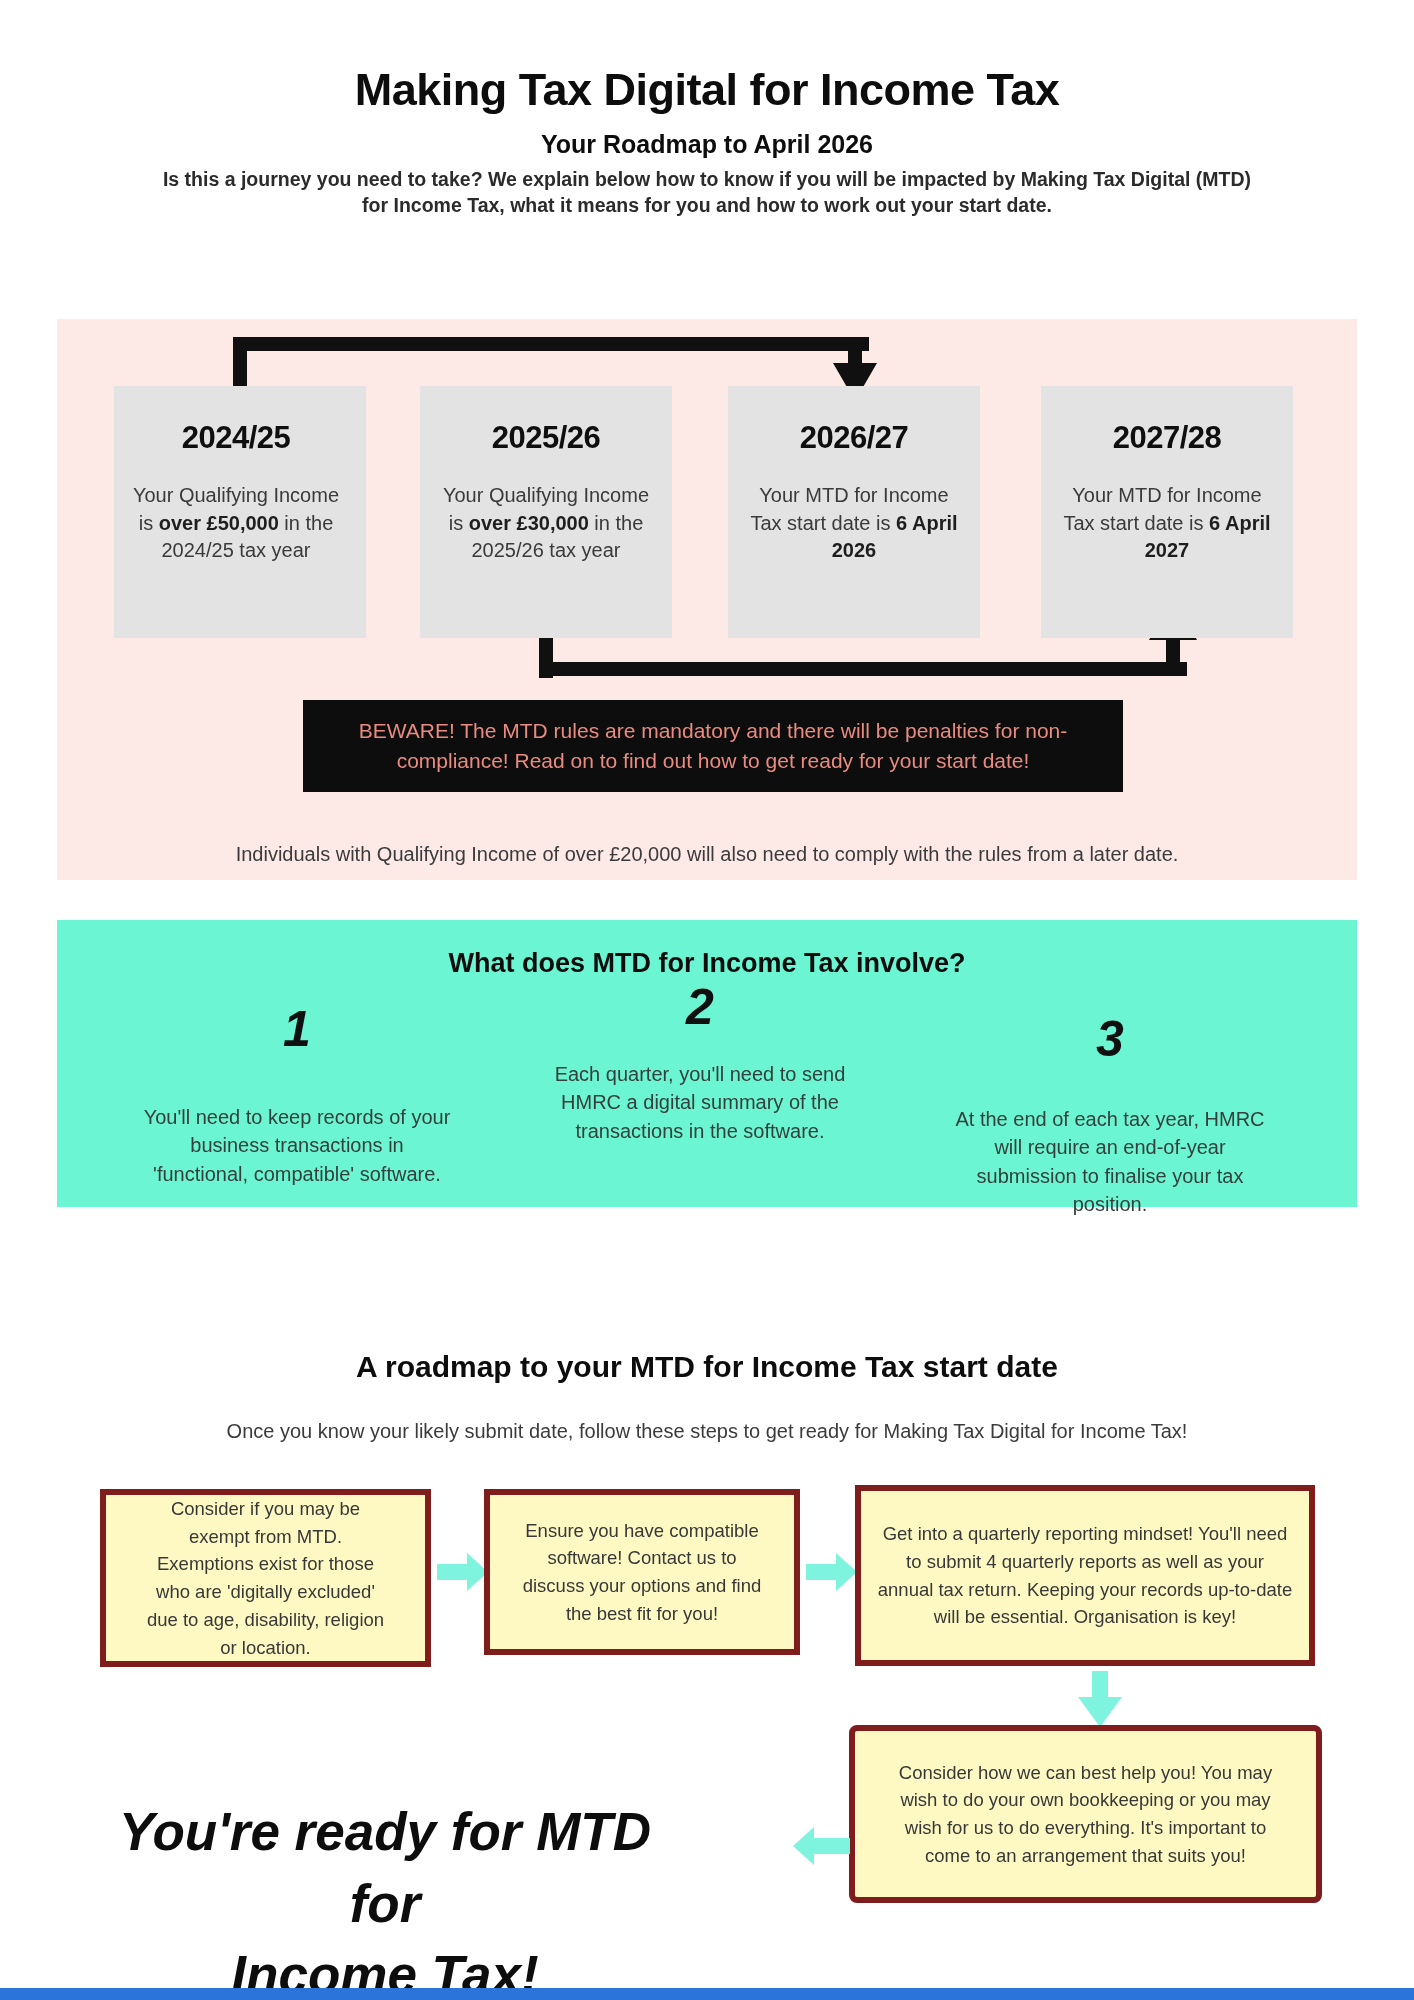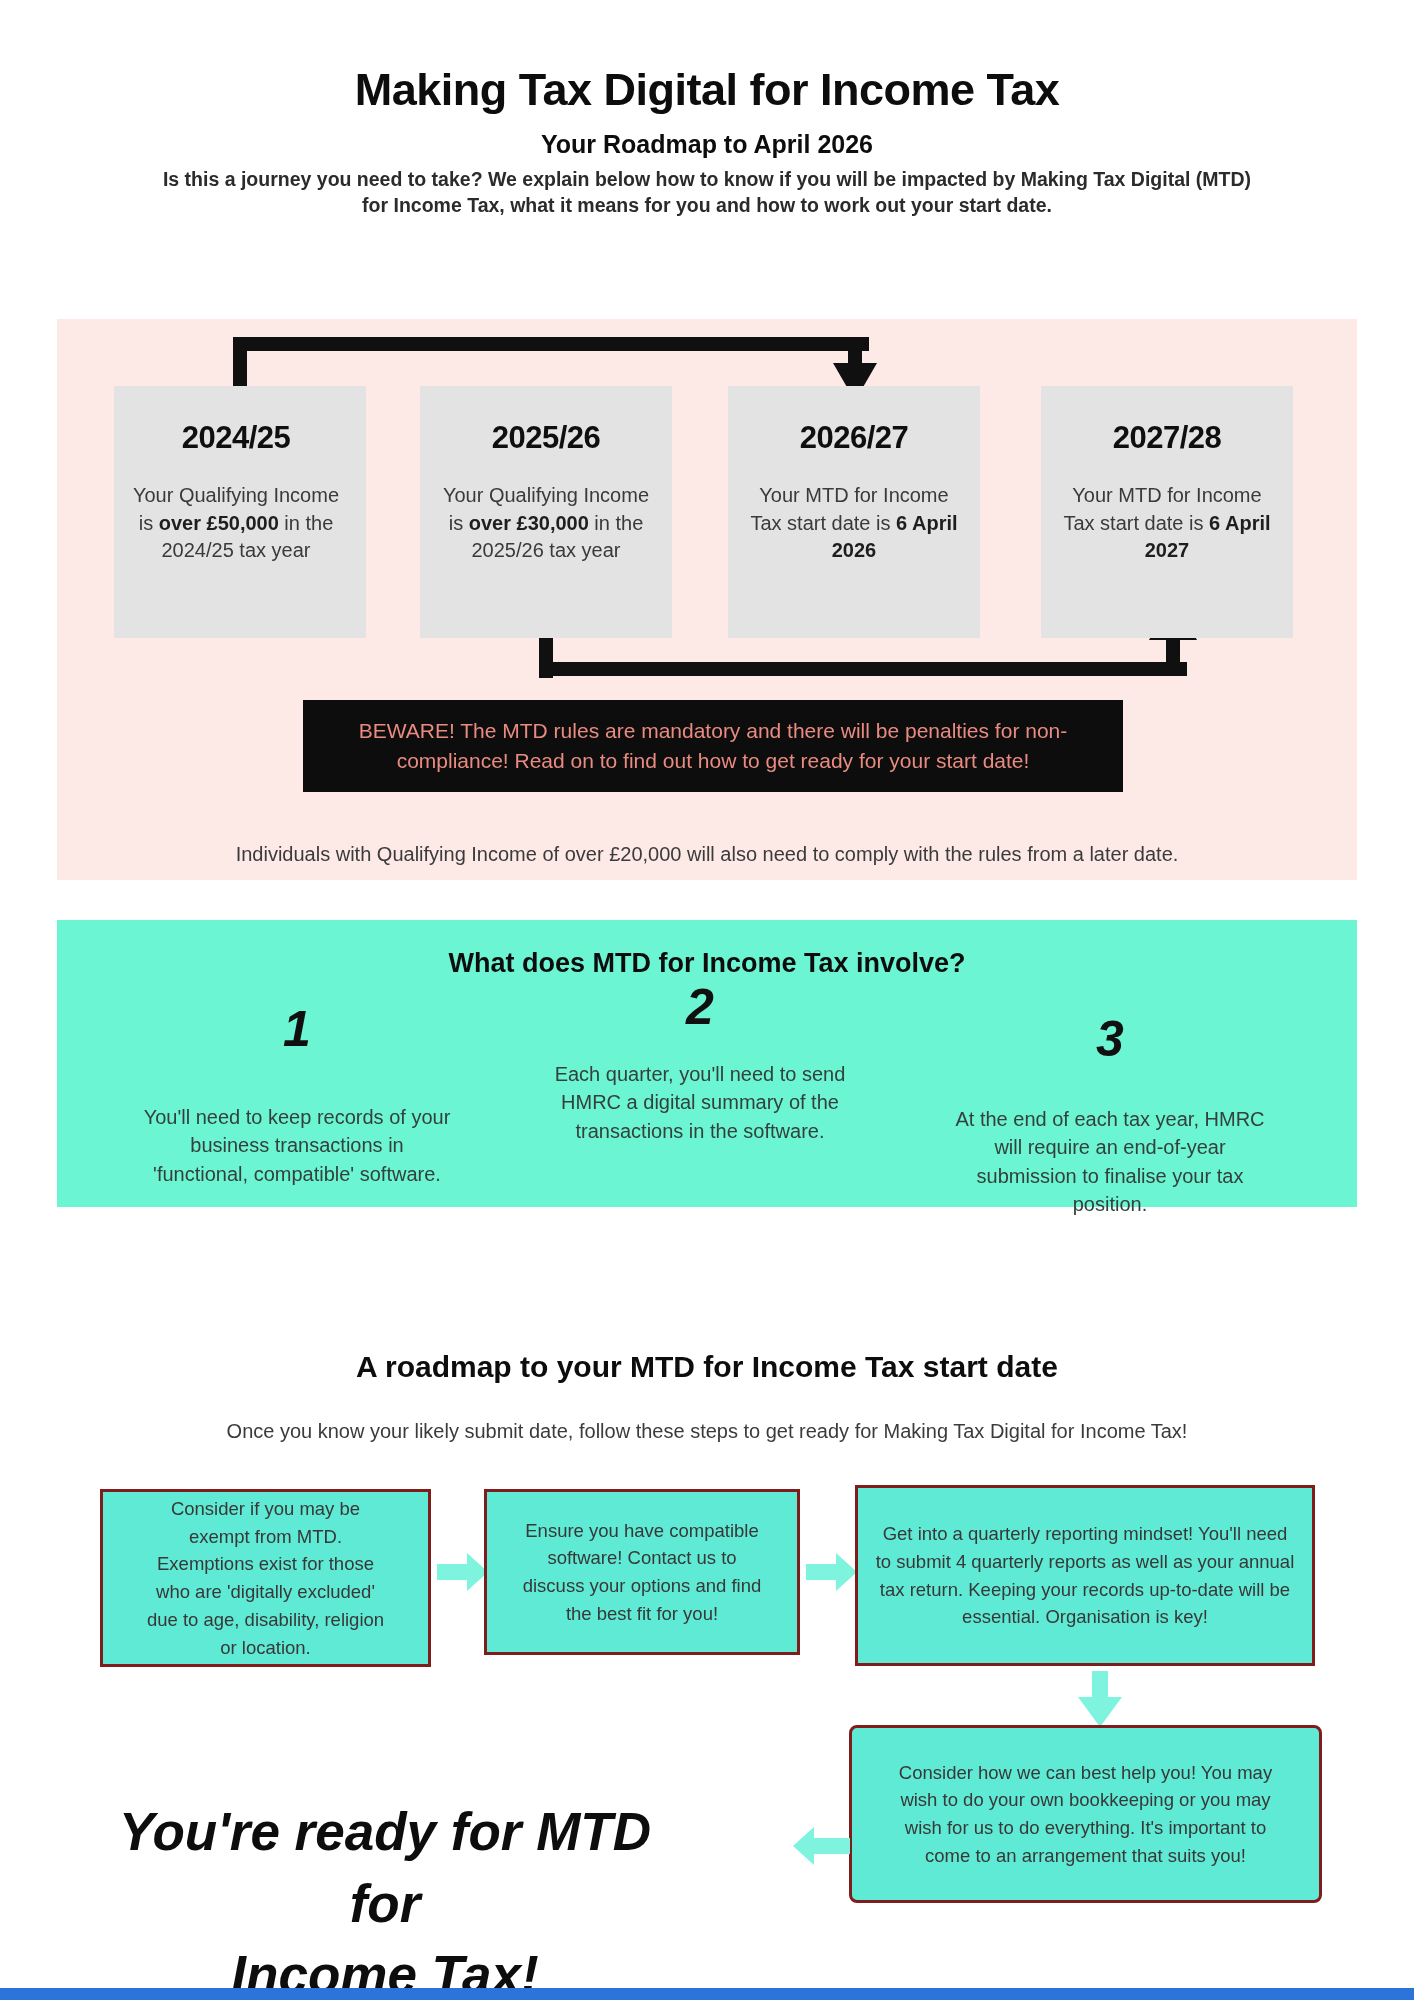--- a/index.html
+++ b/index.html
@@ -64,21 +64,21 @@
   
   .rm-heading{
     position:absolute;top:1350px;left:0;width:100%;
     text-align:center;font-size:30px;font-weight:800;color:#0d0d0d;
   }
   .rm-intro{
     position:absolute;top:1420px;left:107px;width:1200px;
     text-align:center;font-size:20px;color:#3b3b3b;
   }
   .flowbox{
-    position:absolute;background:#5eead4;border:3px solid #7f1d1d;box-sizing:border-box;
+    position:absolute;background:#fef9c3;border:6px solid #7f1d1d;box-sizing:border-box;
     display:flex;align-items:center;justify-content:center;text-align:center;
     font-size:18.5px;line-height:1.5;color:#383838;
   }
   .fb1{left:100px;top:1489px;width:331px;height:178px;padding:0 36px;}
   .fb2{left:484px;top:1489px;width:316px;height:166px;padding:0 30px;}
   .fb3{left:855px;top:1485px;width:460px;height:181px;padding:0 16px;}
   .fb4{left:849px;top:1725px;width:473px;height:178px;padding:0 38px;border-radius:8px;}
   .tealbar{position:absolute;background:#7ef3de;}
   .teal-right{border-top:19px solid transparent;border-bottom:19px solid transparent;border-left:21px solid #7ef3de;}
   .teal-left{border-top:19px solid transparent;border-bottom:19px solid transparent;border-right:21px solid #7ef3de;}

